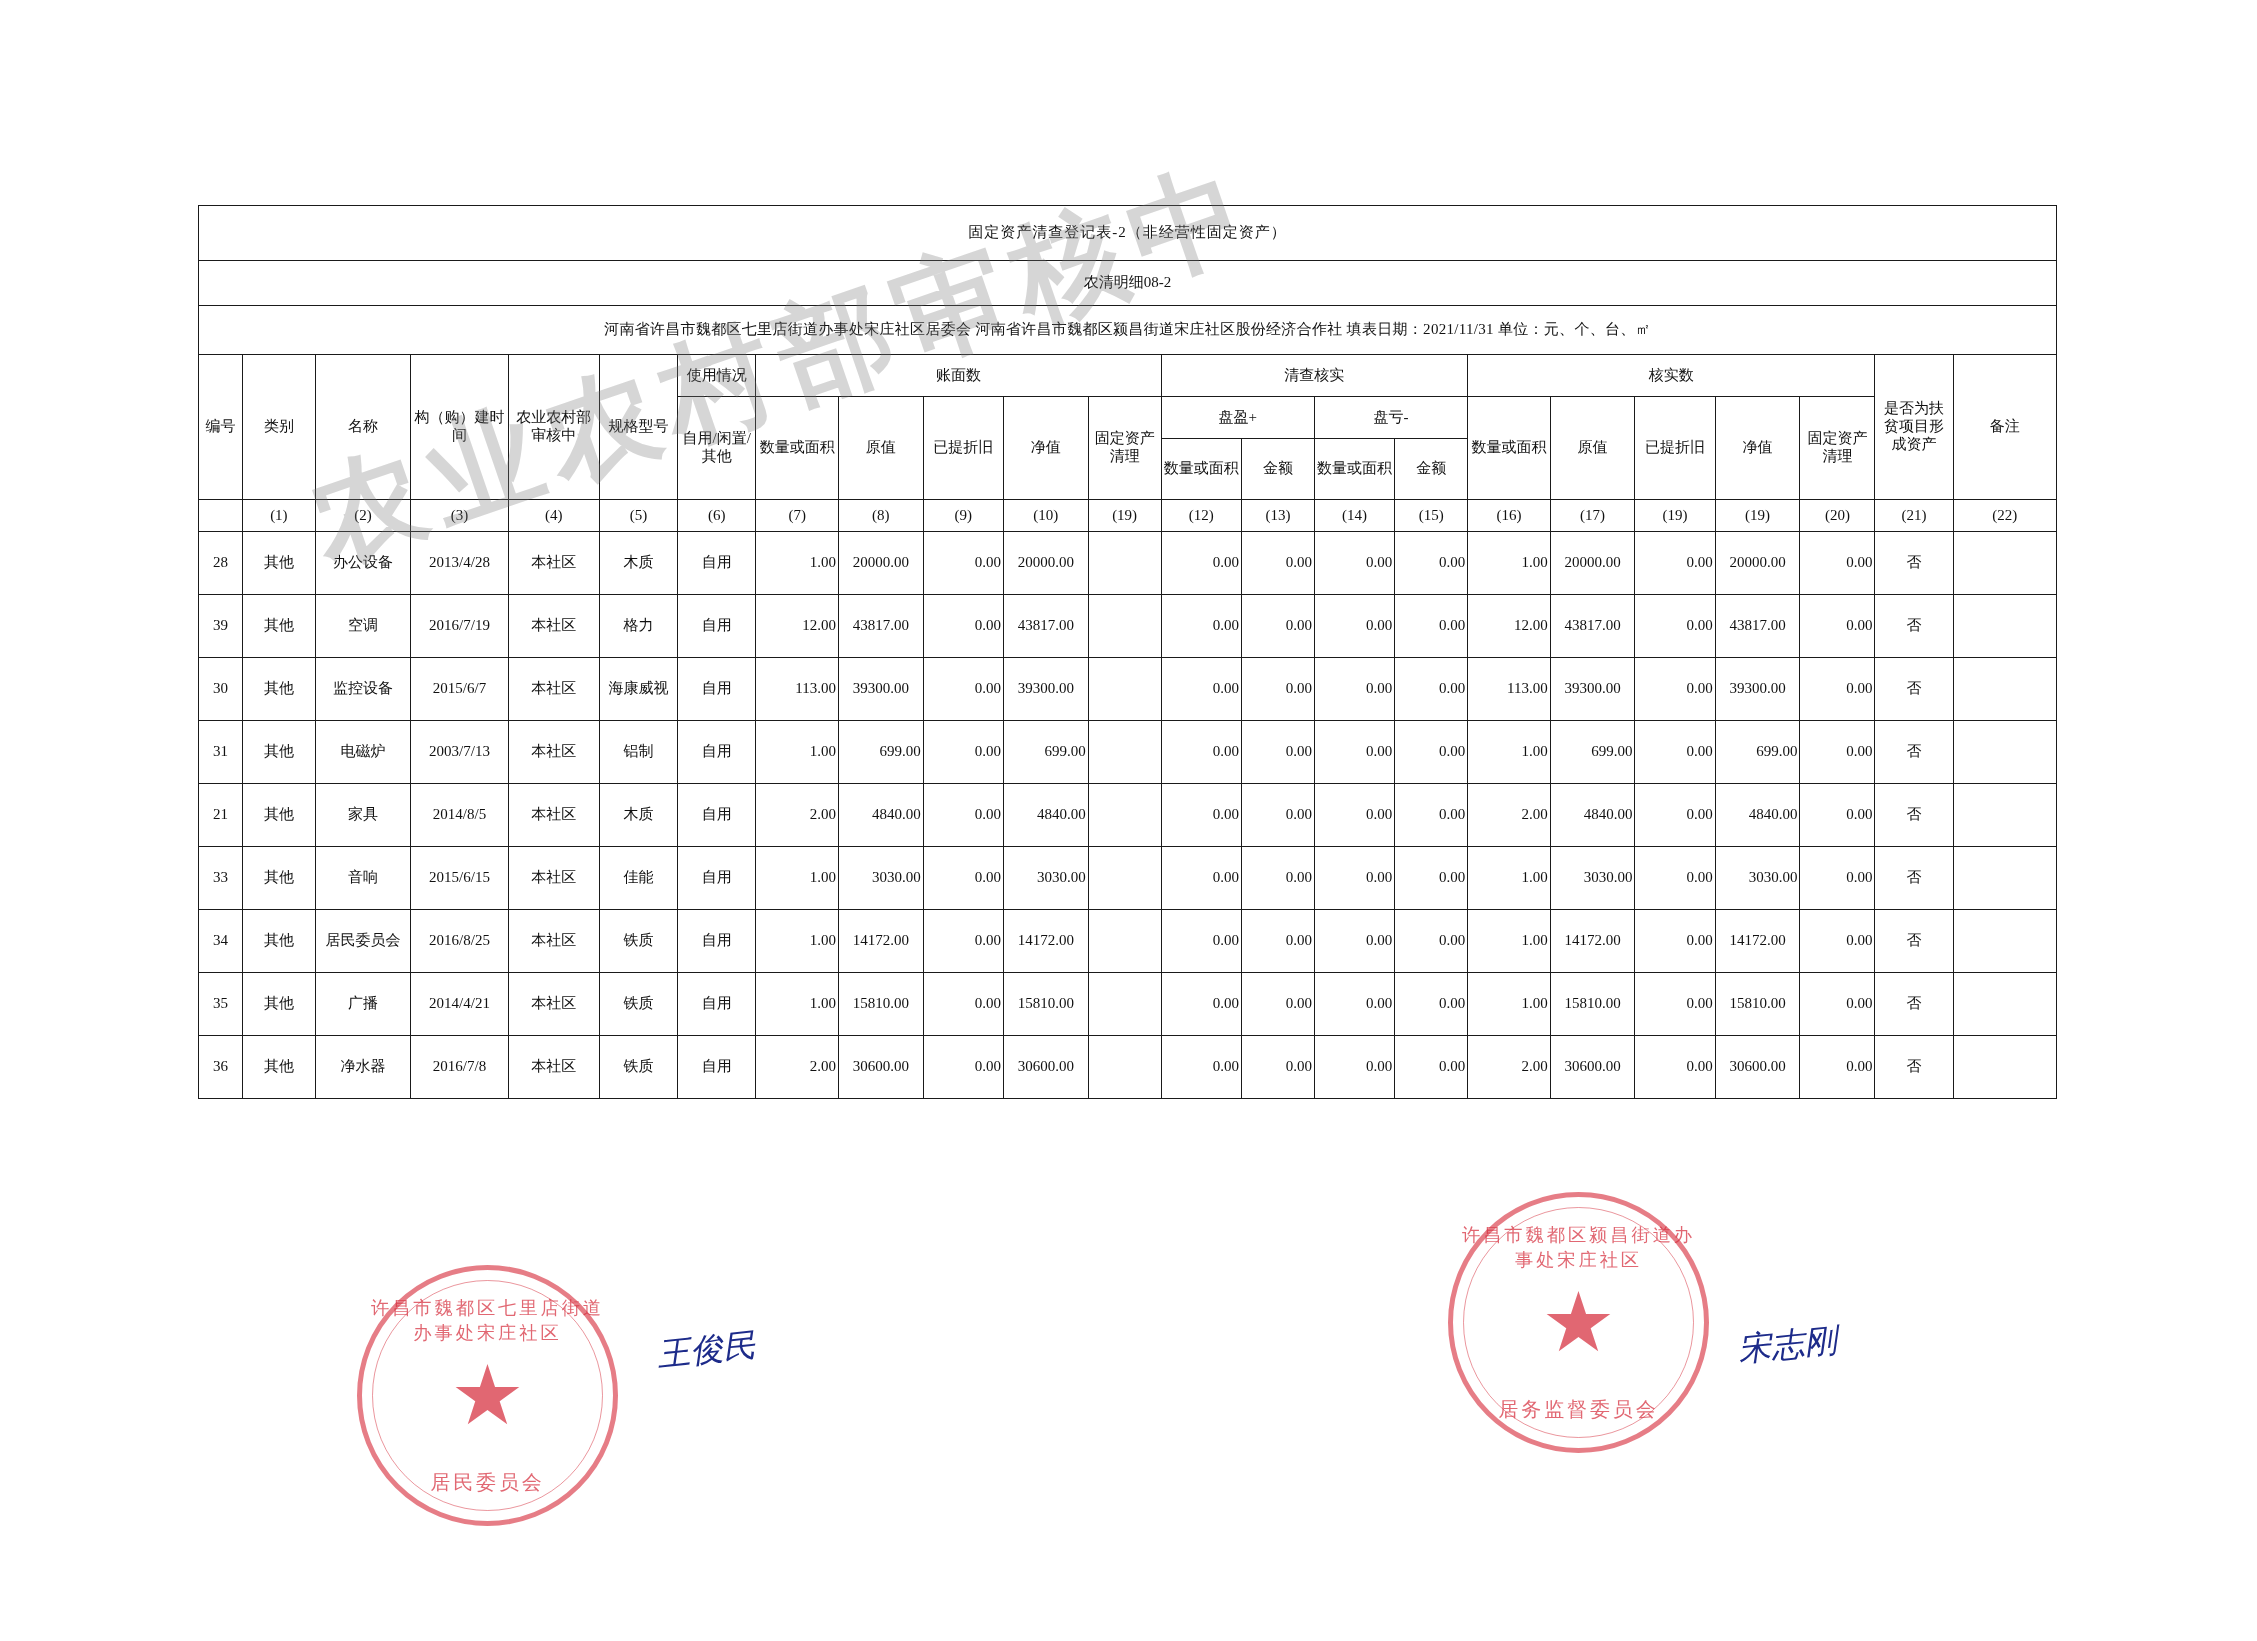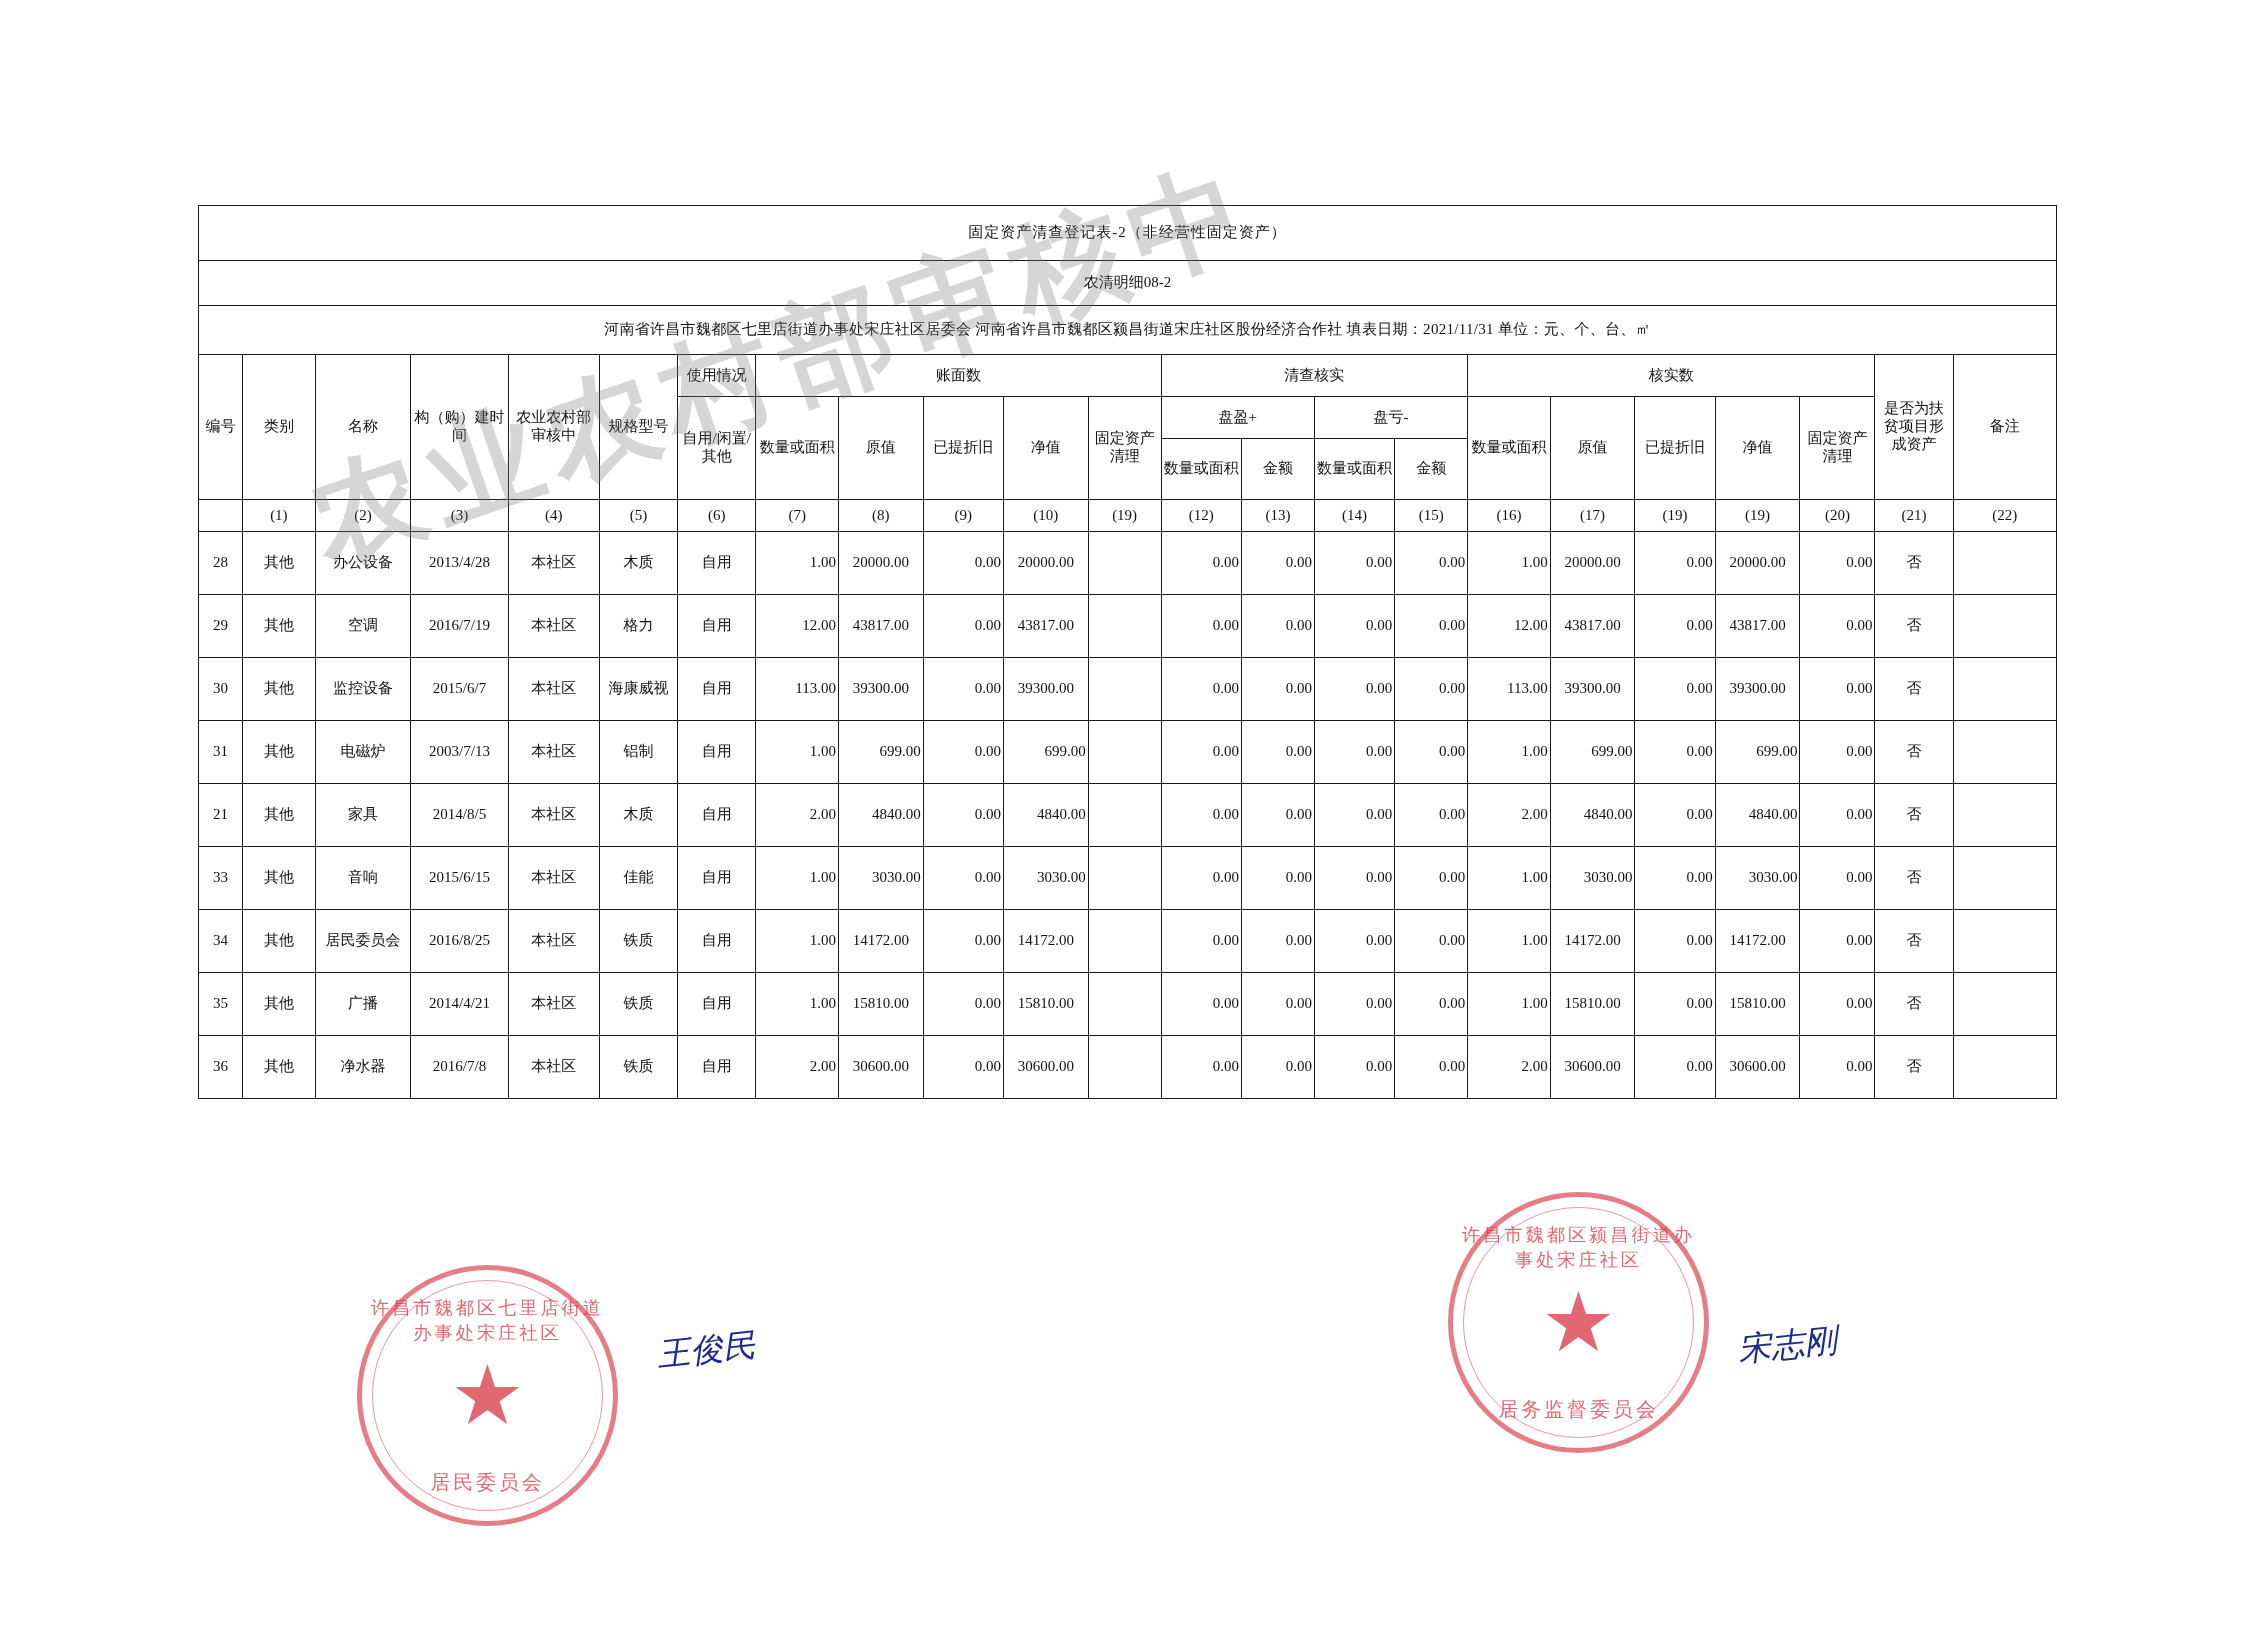--- a/index.html
+++ b/index.html
@@ -250,21 +250,21 @@
         <td class="num" style="text-align:right">1.00</td>
         <td class="num wrapnum">20000.00</td>
         <td class="num" style="text-align:right">0.00</td>
         <td class="num wrapnum">20000.00</td>
         <td class="num" style="text-align:right">0.00</td>
         <td class="left-pad">否</td>
         <td></td>
       </tr>
 
       <tr class="datarow">
-        <td>29</td>
+        <td>39</td>
         <td class="left-pad">其他</td>
         <td>空调</td>
         <td class="wrapnum">2016/7/19</td>
         <td>本社区</td>
         <td>格力</td>
         <td>自用</td>
         <td class="num" style="text-align:right">12.00</td>
         <td class="num wrapnum">43817.00</td>
         <td class="num" style="text-align:right">0.00</td>
         <td class="num wrapnum">43817.00</td>

